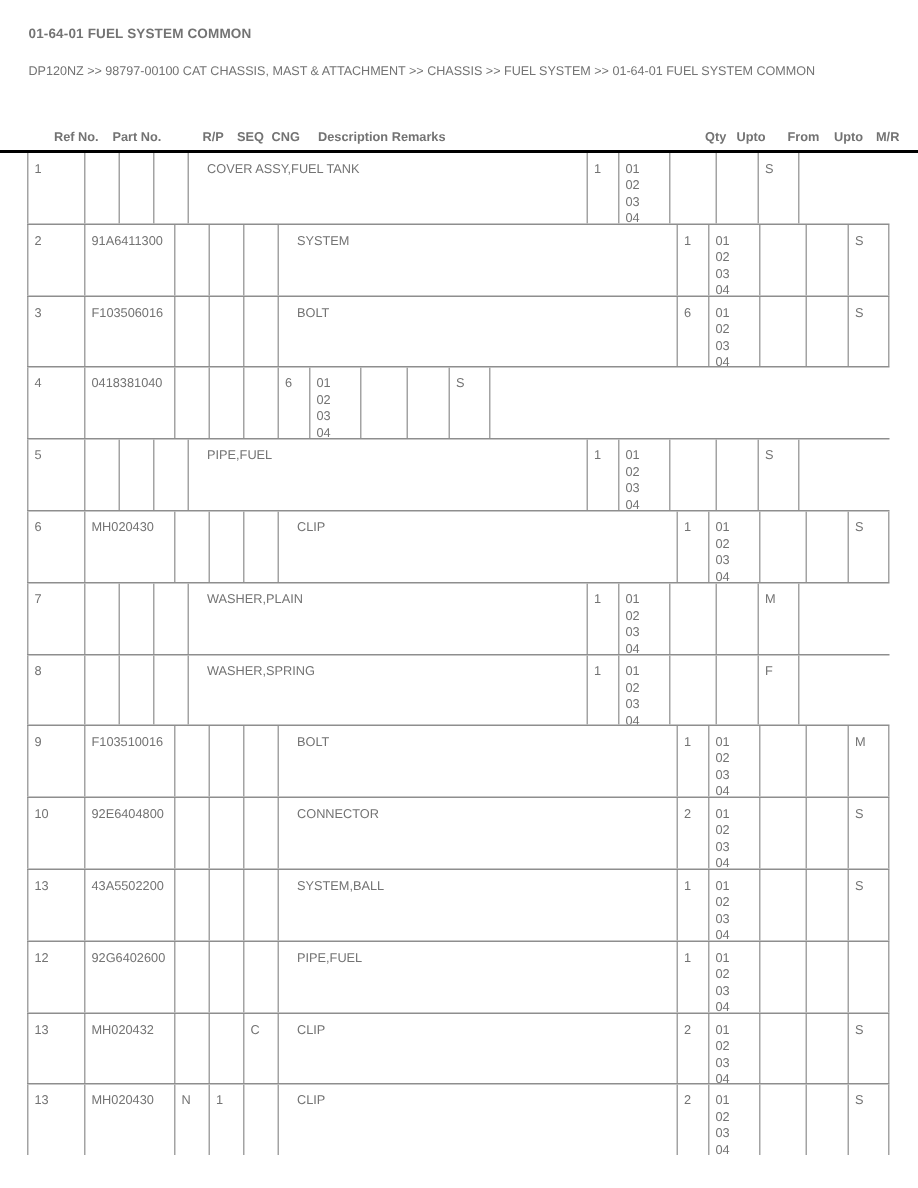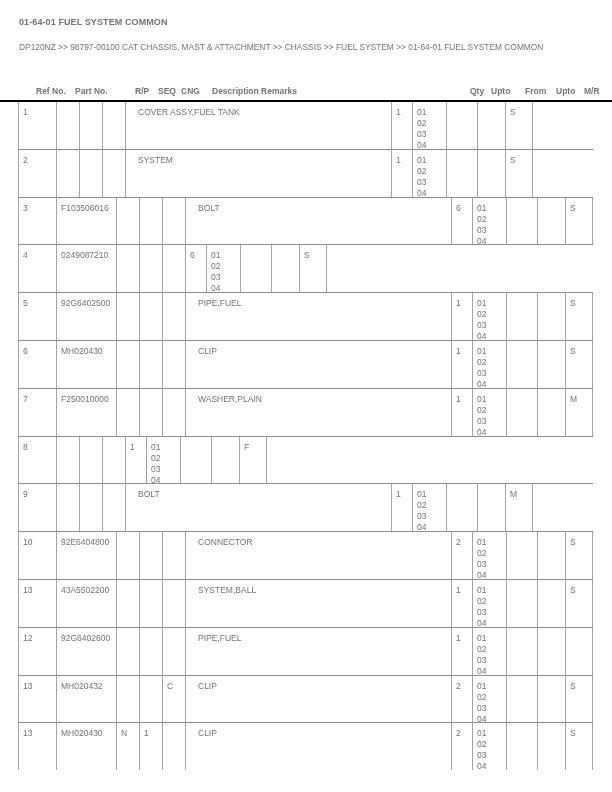--- a/index.html
+++ b/index.html
@@ -53,20 +53,21 @@
           <div>02</div>
           <div>03</div>
           <div>04</div>
         </div>
         <div class="cell c-from"></div>
         <div class="cell c-upto"></div>
         <div class="cell c-mr">S</div>
       </div>
       <div class="row">
         <div class="cell c-ref">2</div>
+        <div class="cell c-part">91A6411300</div>
         <div class="cell c-rp"></div>
         <div class="cell c-seq"></div>
         <div class="cell c-cng"></div>
         <div class="cell c-desc">SYSTEM</div>
         <div class="cell c-qty">1</div>
         <div class="cell c-model">
           <div>01</div>
           <div>02</div>
           <div>03</div>
           <div>04</div>
@@ -88,38 +89,37 @@
           <div>02</div>
           <div>03</div>
           <div>04</div>
         </div>
         <div class="cell c-from"></div>
         <div class="cell c-upto"></div>
         <div class="cell c-mr">S</div>
       </div>
       <div class="row">
         <div class="cell c-ref">4</div>
-        <div class="cell c-part">0249087210</div>
+        <div class="cell c-part">0418381040</div>
         <div class="cell c-rp"></div>
         <div class="cell c-seq"></div>
         <div class="cell c-cng"></div>
         <div class="cell c-qty">6</div>
         <div class="cell c-model">
           <div>01</div>
           <div>02</div>
           <div>03</div>
           <div>04</div>
         </div>
         <div class="cell c-from"></div>
         <div class="cell c-upto"></div>
         <div class="cell c-mr">S</div>
       </div>
       <div class="row">
         <div class="cell c-ref">5</div>
-        <div class="cell c-part">92G6402500</div>
         <div class="cell c-rp"></div>
         <div class="cell c-seq"></div>
         <div class="cell c-cng"></div>
         <div class="cell c-desc">PIPE,FUEL</div>
         <div class="cell c-qty">1</div>
         <div class="cell c-model">
           <div>01</div>
           <div>02</div>
           <div>03</div>
           <div>04</div>
@@ -141,54 +141,55 @@
           <div>02</div>
           <div>03</div>
           <div>04</div>
         </div>
         <div class="cell c-from"></div>
         <div class="cell c-upto"></div>
         <div class="cell c-mr">S</div>
       </div>
       <div class="row">
         <div class="cell c-ref">7</div>
-        <div class="cell c-part">F250010000</div>
         <div class="cell c-rp"></div>
         <div class="cell c-seq"></div>
         <div class="cell c-cng"></div>
         <div class="cell c-desc">WASHER,PLAIN</div>
         <div class="cell c-qty">1</div>
         <div class="cell c-model">
           <div>01</div>
           <div>02</div>
           <div>03</div>
           <div>04</div>
         </div>
         <div class="cell c-from"></div>
         <div class="cell c-upto"></div>
         <div class="cell c-mr">M</div>
       </div>
       <div class="row">
         <div class="cell c-ref">8</div>
         <div class="cell c-rp"></div>
         <div class="cell c-seq"></div>
         <div class="cell c-cng"></div>
+        <div class="cell c-desc">WASHER,SPRING</div>
         <div class="cell c-qty">1</div>
         <div class="cell c-model">
           <div>01</div>
           <div>02</div>
           <div>03</div>
           <div>04</div>
         </div>
         <div class="cell c-from"></div>
         <div class="cell c-upto"></div>
         <div class="cell c-mr">F</div>
       </div>
       <div class="row">
         <div class="cell c-ref">9</div>
+        <div class="cell c-part">F103510016</div>
         <div class="cell c-rp"></div>
         <div class="cell c-seq"></div>
         <div class="cell c-cng"></div>
         <div class="cell c-desc">BOLT</div>
         <div class="cell c-qty">1</div>
         <div class="cell c-model">
           <div>01</div>
           <div>02</div>
           <div>03</div>
           <div>04</div>

